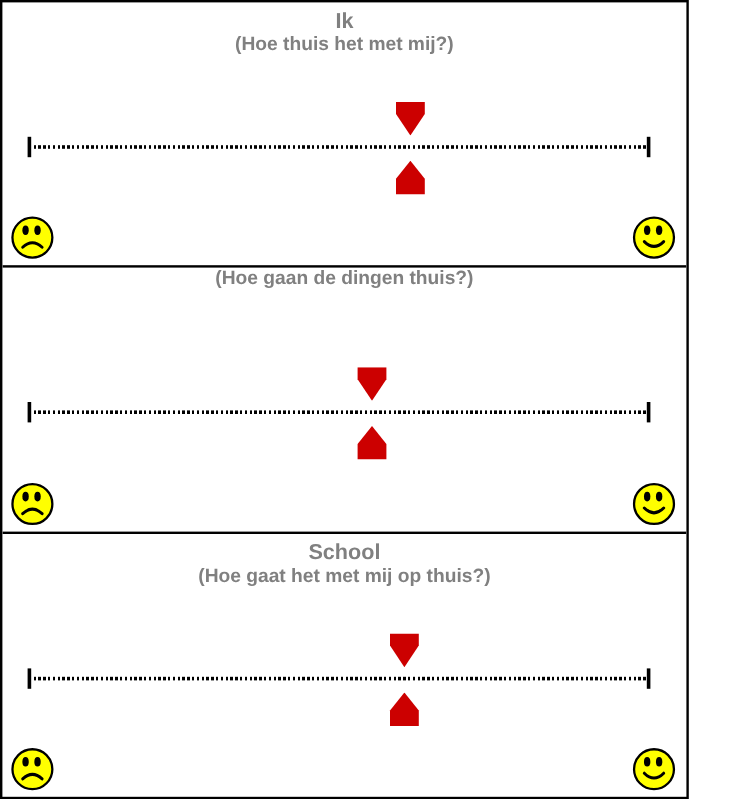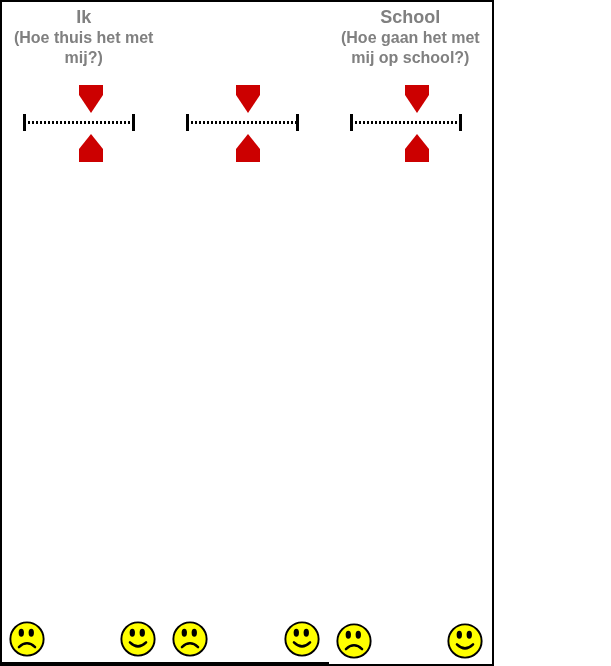--- a/index.html
+++ b/index.html
@@ -1,23 +1,24 @@
 <!DOCTYPE html>
 <html><head>
 <meta charset="utf-8">
 <style>
   * { margin: 0; padding: 0; box-sizing: border-box; }
   html, body { background: #ffffff; }
   body { font-family: "Liberation Sans", sans-serif; width: 611px; }
 
   .vas-form {
-    width: 494px;
+    width: 574px;
     height: 666px;
     border: 2px solid #000;
     display: flex;
+    flex-direction: column;
     background: #fff;
     overflow: hidden;
   }
   .panel {
     position: relative;
     flex: 1;
     border-bottom: 2px solid #000;
     overflow: hidden;
   }
   .panel:last-child { border-bottom: none; }
@@ -112,20 +113,21 @@
       <svg width="38" height="38" viewBox="0 0 40 40">
         <circle class="face" cx="20" cy="20" r="17.5"></circle>
         <ellipse class="eye" cx="14" cy="13.5" rx="2.8" ry="4.2"></ellipse>
         <ellipse class="eye" cx="24.5" cy="13.5" rx="2.8" ry="4.2"></ellipse>
         <path class="mouth" d="M11.5 23.5 Q20 32 28.5 23.5"></path>
       </svg>
     </span>
   </section>
 
   <section class="panel">
+    <div class="subtitle">(Hoe gaan de dingen thuis?)</div>
     <div class="track">
       <span class="tick tick-left"></span>
       <span class="dotline"></span>
       <span class="tick tick-right"></span>
       <span class="marker marker-top" style="left: calc(55.5% - 13px);">
         <svg width="26" height="28" viewBox="0 0 26 28">
             <polygon points="1,0 25,0 25,10 13,28 1,10"></polygon>
           </svg>
       </span>
       <span class="marker marker-bottom" style="left: calc(55.5% - 13px);">
@@ -147,21 +149,21 @@
         <circle class="face" cx="20" cy="20" r="17.5"></circle>
         <ellipse class="eye" cx="14" cy="13.5" rx="2.8" ry="4.2"></ellipse>
         <ellipse class="eye" cx="24.5" cy="13.5" rx="2.8" ry="4.2"></ellipse>
         <path class="mouth" d="M11.5 23.5 Q20 32 28.5 23.5"></path>
       </svg>
     </span>
   </section>
 
   <section class="panel">
     <h2 class="title">School</h2>
-    <div class="subtitle">(Hoe gaan het met mij op school?)</div>
+    <div class="subtitle">(Hoe gaat het met mij op thuis?)</div>
     <div class="track">
       <span class="tick tick-left"></span>
       <span class="dotline"></span>
       <span class="tick tick-right"></span>
       <span class="marker marker-top" style="left: calc(60.6% - 13px);">
         <svg width="26" height="28" viewBox="0 0 26 28">
             <polygon points="1,0 25,0 25,10 13,28 1,10"></polygon>
           </svg>
       </span>
       <span class="marker marker-bottom" style="left: calc(60.6% - 13px);">

